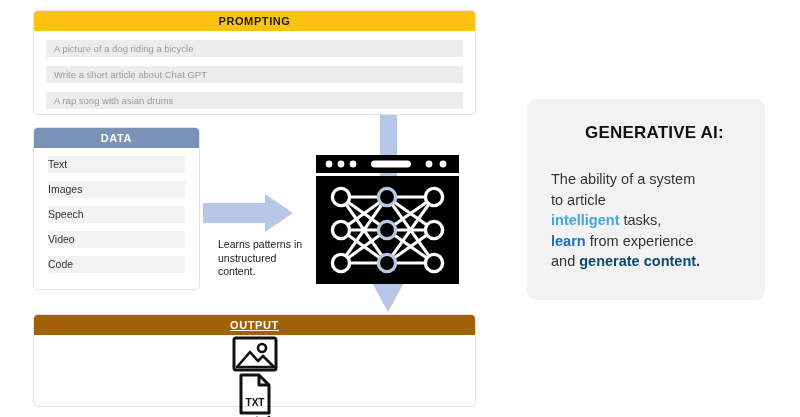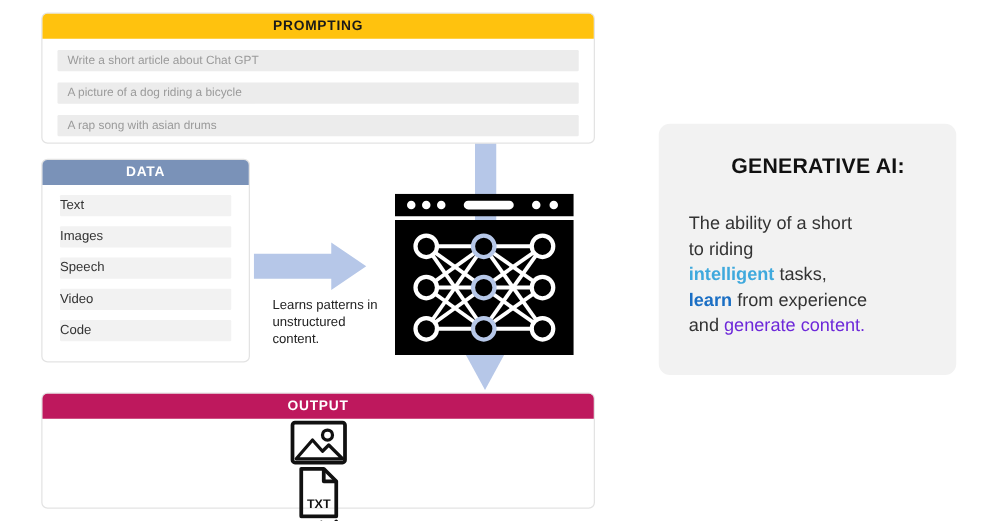--- a/index.html
+++ b/index.html
@@ -34,21 +34,21 @@
   #data-card{left:33px;top:127px;width:167px;height:163px;}
   #data-header{background:#7a92b8;color:#ffffff;border-radius:4px 4px 0 0;}
   .data-list{padding:8px 14px 0 14px;}
   .data-row{
     background:#f2f2f2;color:#333;font-size:10.5px;
     height:17px;line-height:17px;margin-bottom:8px;border-radius:1px;
   }
 
   
   #output-card{left:33px;top:314px;width:443px;height:93px;}
-  #output-header{background:#be185d;color:#ffffff;border-radius:4px 4px 0 0;}
+  #output-header{background:#a16207;color:#ffffff;border-radius:4px 4px 0 0;text-decoration:underline;}
   .output-icons{
     display:flex;justify-content:space-around;align-items:center;
     height:70px;padding:0 14px;box-sizing:border-box;flex-direction:column;
   }
   .out-icon{width:52px;height:46px;display:flex;align-items:center;justify-content:center;}
 
   
   #fm-label{
     position:absolute;left:296px;top:130px;width:185px;text-align:center;
     font-size:11.5px;color:#1a1a1a;letter-spacing:.2px;
@@ -68,21 +68,21 @@
     position:absolute;left:527px;top:99px;width:238px;height:201px;
     background:#f2f2f2;border-radius:9px;box-sizing:border-box;
     padding:24px 22px 0 24px;
   }
   #definition-title{font-size:17px;font-weight:bold;color:#111;letter-spacing:.2px;margin-left:34px;}
   #definition-body{
     margin-top:26px;font-size:14.5px;line-height:20.5px;color:#333;
   }
   .hl-intelligent{color:#3fa9dd;font-weight:bold;}
   .hl-learn{color:#1b6fc4;font-weight:bold;}
-  .hl-generate{color:#6d28d9;font-weight:normal;}
+  .hl-generate{color:#0c4a6e;font-weight:bold;}
 </style>
 </head>
 <body>
 
 <div class="stage">
 
   <div id="arrow-down">
     <svg width="60" height="212" viewBox="0 0 60 212">
       <rect x="22" y="0" width="17" height="176" fill="#b6c7e8"></rect>
       <polygon points="12,172 48,172 30,205" fill="#b6c7e8"></polygon>
@@ -93,22 +93,22 @@
     <svg width="92" height="42" viewBox="0 0 92 42">
       <polygon points="0,11 62,11 62,2 90,21 62,40 62,31 0,31" fill="#b6c7e8"></polygon>
     </svg>
   </div>
 
   <div id="learns-caption">Learns patterns in unstructured content.</div>
 
   <div class="card" id="prompting-card">
     <div class="bar" id="prompting-header">PROMPTING</div>
     <div class="prompt-list">
+      <div class="prompt-row">A picture of a dog riding a bicycle</div>
       <div class="prompt-row">Write a short article about Chat GPT</div>
-      <div class="prompt-row">A picture of a dog riding a bicycle</div>
       <div class="prompt-row">A rap song with asian drums</div>
     </div>
   </div>
 
   <div class="card" id="data-card">
     <div class="bar" id="data-header">DATA</div>
     <div class="data-list">
       <div class="data-row">Text</div>
       <div class="data-row">Images</div>
       <div class="data-row">Speech</div>
@@ -203,21 +203,21 @@
           <polygon points="19,10 31,17 19,24" fill="none" stroke="#111" stroke-width="2.6" stroke-linejoin="round"></polygon>
         </svg>
       </div>
 
     </div>
   </div>
 
   <div id="definition-card">
     <div id="definition-title">GENERATIVE AI:</div>
     <div id="definition-body">
-      <span>The ability of a short</span><br>
-      <span>to riding </span><br>
+      <span>The ability of a system</span><br>
+      <span>to article </span><br>
       <span class="hl-intelligent">intelligent</span><span> tasks,</span><br>
       <span class="hl-learn">learn</span><span> from experience</span><br>
       <span>and </span><span class="hl-generate">generate content.</span>
     </div>
   </div>
 
 </div>
 
 </body></html>

